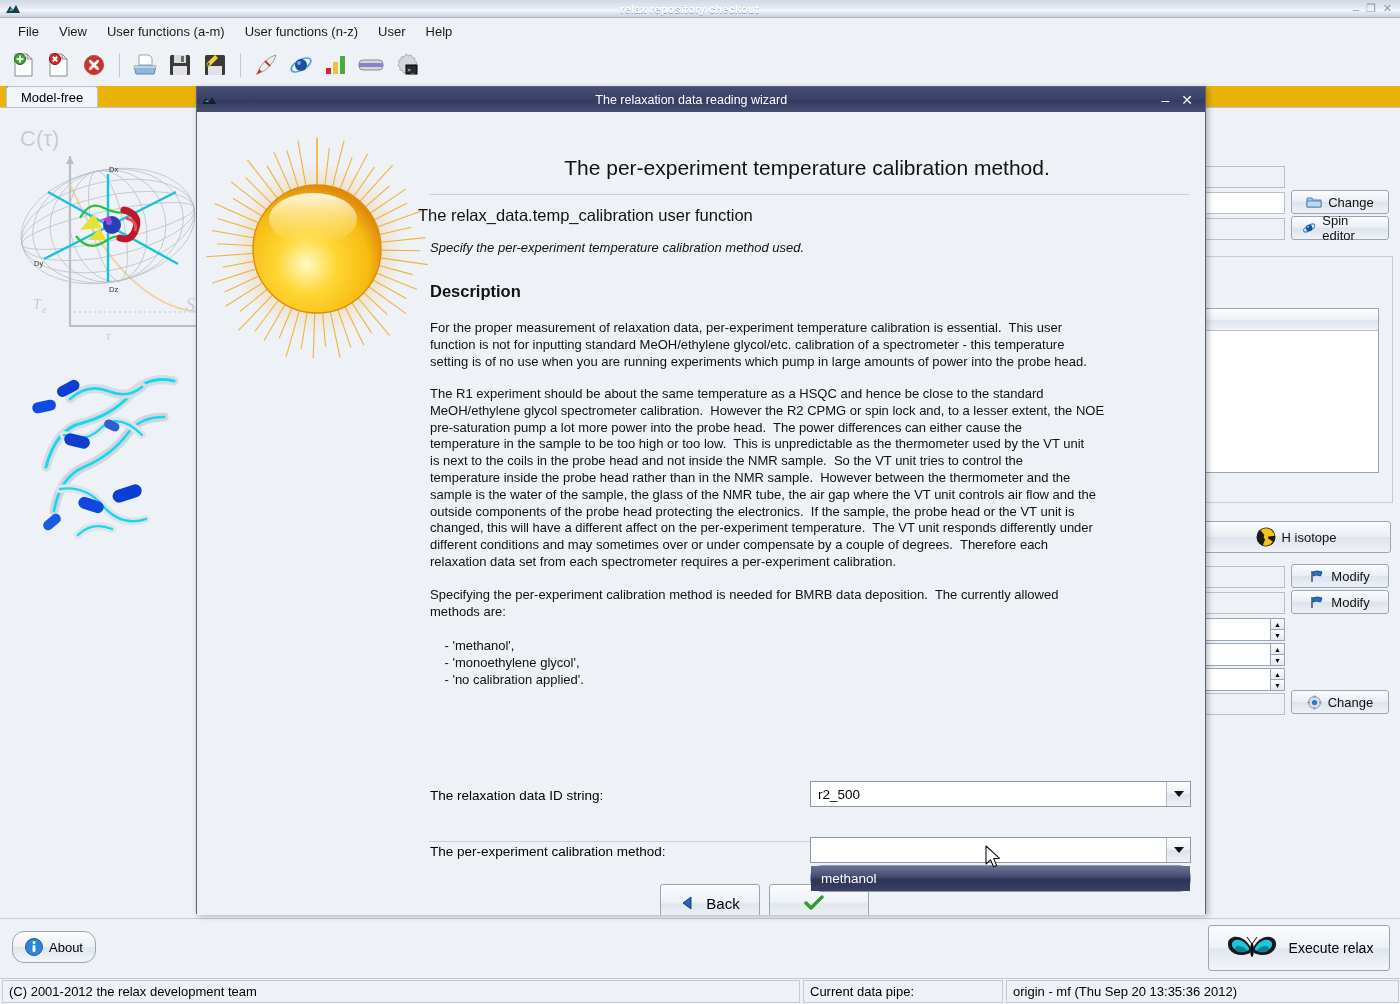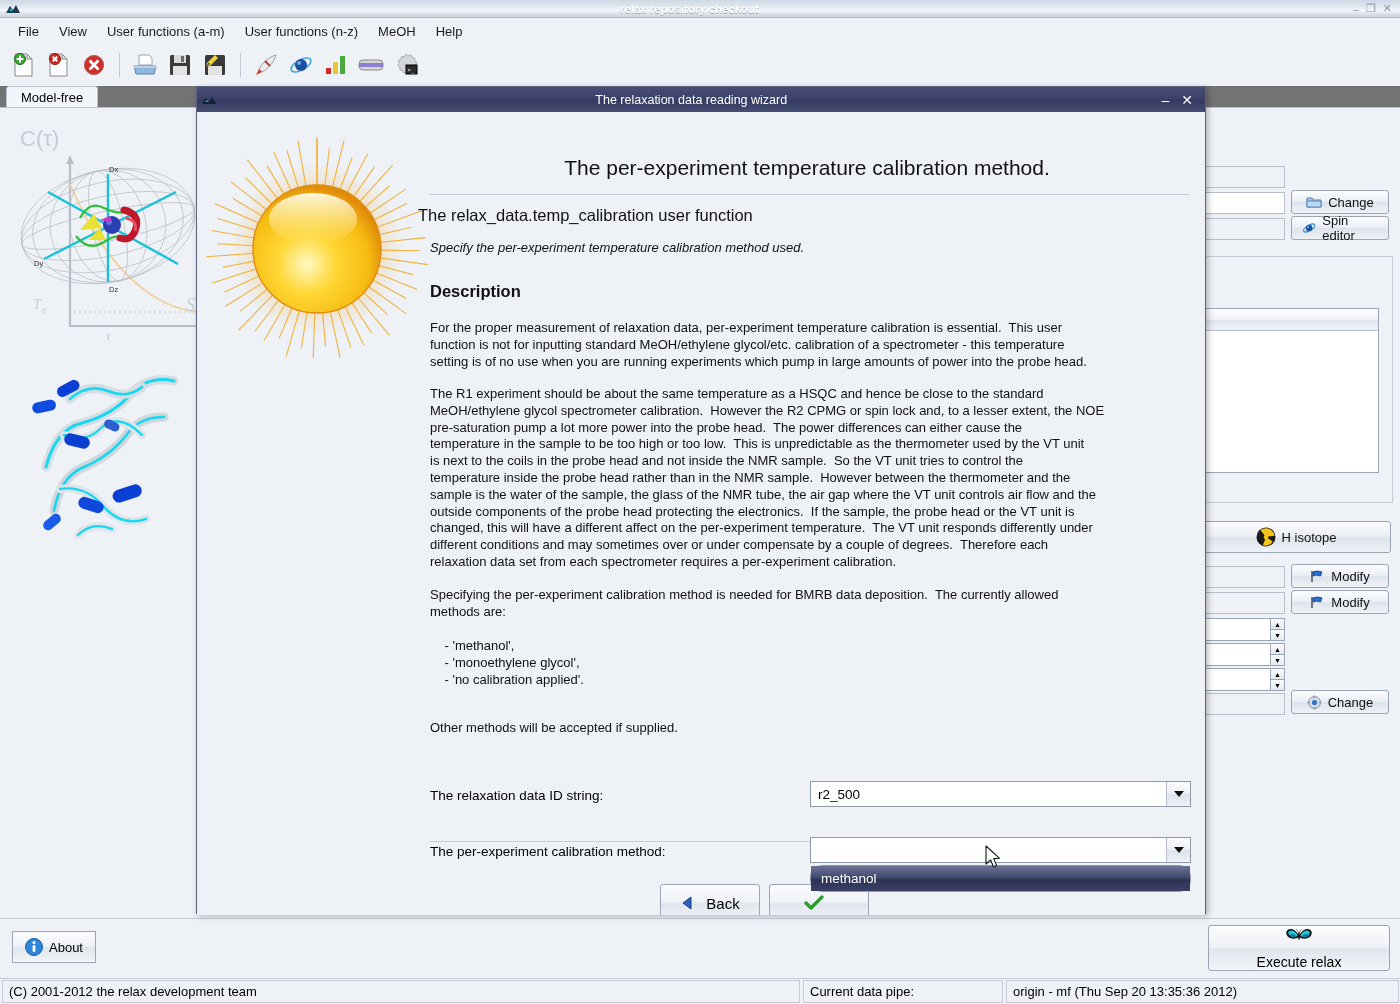--- a/index.html
+++ b/index.html
@@ -8,21 +8,21 @@
     width: 1400px; height: 1004px;
     overflow: hidden;
     font-family: "Liberation Sans", sans-serif;
     font-size: 13px;
     color: #000;
     background: #eef1f6;
   }
   #app {
     position: relative;
     width: 1400px; height: 1004px;
-    background: #737373;
+    background: #eab308;
   }
 
   
   .win-title {
     position: absolute; left: 0; top: 0; width: 1400px; height: 18px;
     background: linear-gradient(to bottom, #cfd8e4 0%, #dfe6ee 35%, #f3f6fa 60%, #c9d2de 100%);
     border-bottom: 1px solid #aab4c2;
     display: flex; align-items: center;
   }
   .win-title-text {
@@ -117,28 +117,28 @@
   .spin-b + .spin-b { border-top: none; }
 
   
   .botbar {
     position: absolute; left: 0; top: 918px; width: 1400px; height: 60px;
     background: #eef1f6; border-top: 1px solid #c4cbd6;
   }
   .about-btn {
     position: absolute; left: 12px; top: 12px; width: 84px; height: 32px;
     background: linear-gradient(to bottom, #fbfcfd 0%, #eef1f6 48%, #e0e6ee 52%, #f2f5f9 100%);
-    border: 1px solid #9aa5b5; border-radius: 0;
+    border: 1px solid #9aa5b5; border-radius: 12px;
     display: flex; align-items: center; justify-content: center; gap: 6px; font-size: 13px;
   }
   .exec-btn {
     position: absolute; right: 10px; top: 6px; width: 182px; height: 46px;
     background: linear-gradient(to bottom, #fbfcfd 0%, #eef1f6 48%, #e0e6ee 52%, #f2f5f9 100%);
     border: 1px solid #9aa5b5; border-radius: 3px;
-    display: flex; align-items: center; justify-content: center; gap: 10px; font-size: 14px; flex-direction: column;
+    display: flex; align-items: center; justify-content: center; gap: 10px; font-size: 14px;
   }
 
   
   .statusbar {
     position: absolute; left: 0; top: 978px; width: 1400px; height: 26px;
     display: flex; align-items: stretch; background: #eef1f6;
     border-top: 1px solid #c4cbd6;
   }
   .sb-cell {
     border: 1px solid #c4cbd6; margin: 1px 1px 1px 2px;
@@ -234,21 +234,21 @@
       <span>❐</span>
       <span>✕</span>
     </div>
   </div>
 
   <div class="menubar">
     <div class="mi">File</div>
     <div class="mi">View</div>
     <div class="mi">User functions (a-m)</div>
     <div class="mi">User functions (n-z)</div>
-    <div class="mi">MeOH</div>
+    <div class="mi">User</div>
     <div class="mi">Help</div>
   </div>
 
   <div class="toolbar">
     <div class="tb-btn">
       <svg width="24" height="26" viewBox="0 0 24 26">
         <path d="M3 2 h12 l5 5 v17 H3 Z" fill="#fdfdfd" stroke="#8a8a8a"></path>
         <path d="M15 2 v5 h5 Z" fill="#e3e3e3" stroke="#8a8a8a"></path>
         <circle cx="8" cy="7" r="5.5" fill="#3fa535" stroke="#1d6b18"></circle>
         <path d="M8 3.6 v6.8 M4.6 7 h6.8" stroke="#fff" stroke-width="2"></path>
@@ -650,21 +650,20 @@
 sample is the water of the sample, the glass of the NMR tube, the air gap where the VT unit controls air flow and the
 outside components of the probe head protecting the electronics.  If the sample, the probe head or the VT unit is
 changed, this will have a different affect on the per-experiment temperature.  The VT unit responds differently under
 different conditions and may sometimes over or under compensate by a couple of degrees.  Therefore each
 relaxation data set from each spectrometer requires a per-experiment calibration.</div>
       <div class="dlg-text" style="top:475px;">Specifying the per-experiment calibration method is needed for BMRB data deposition.  The currently allowed
 methods are:</div>
       <div class="dlg-text" style="top:526px;">    - 'methanol',
     - 'monoethylene glycol',
     - 'no calibration applied'.</div>
-      <div class="dlg-text" style="top:608px;">Other methods will be accepted if supplied.</div>
       <div class="hr2"></div>
 
       <div class="frow" style="left:233px; top:676px;">The relaxation data ID string:</div>
       <div class="combo" style="left:613px; top:669px; width:381px;">
         <div class="val">r2_500</div>
         <div class="arrow">
           <svg width="12" height="8" viewBox="0 0 12 8">
               <path d="M1 1 L11 1 L6 7 Z" fill="#111"></path>
             </svg>
         </div>

